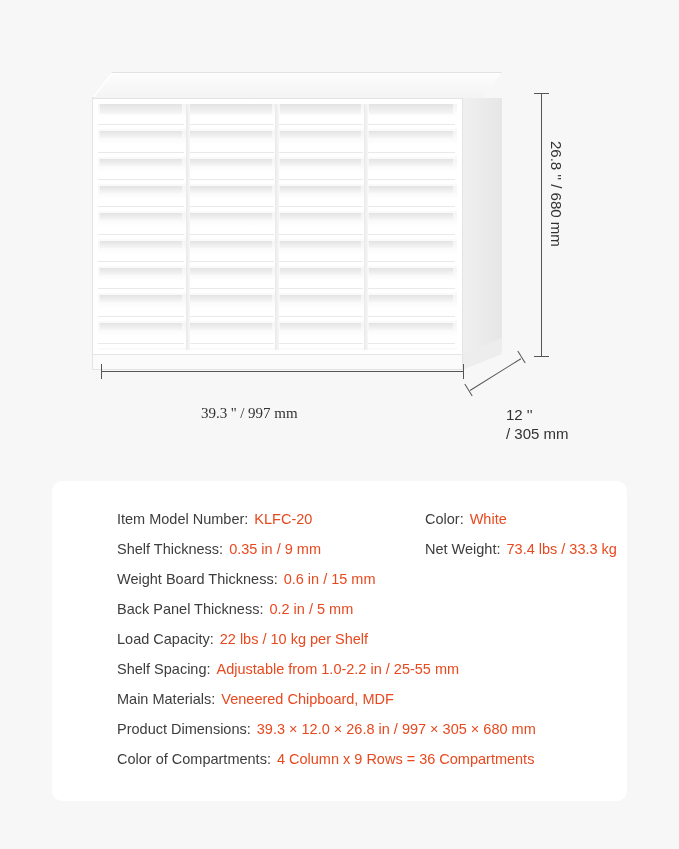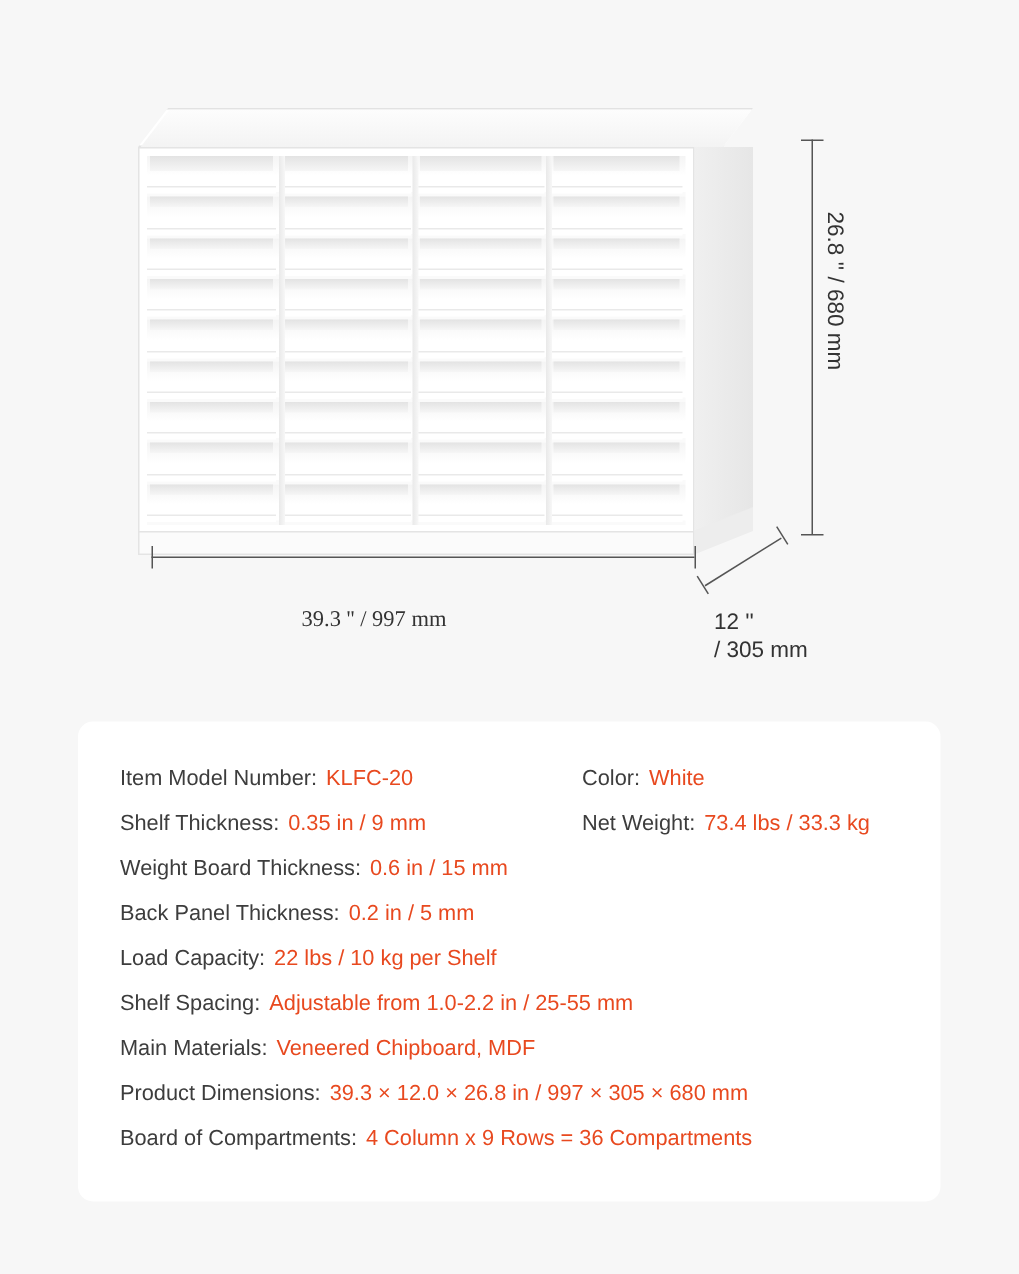--- a/index.html
+++ b/index.html
@@ -203,20 +203,21 @@
   }
   .spec-col-right {
     flex: 1 1 auto;
     display: flex;
     align-items: baseline;
   }
   .spec-key {
     color: #3d3d3d;
     margin-right: 6px;
     white-space: nowrap;
+    margin-left: 37px;
   }
   .spec-val {
     color: #e8491f;
     font-weight: normal;
     white-space: nowrap;
   }
 </style>
 </head>
 <body>
 
@@ -291,21 +292,21 @@
     <div class="dim-label vertical" style="left:548px; top:141px;">26.8 '' / 680 mm</div>
 
     <div class="dim-line dim-h" style="left:101px; top:371px; width:362px;"></div>
     <div class="tick" style="left:101px; top:364px; width:1px; height:15px;"></div>
     <div class="tick" style="left:463px; top:364px; width:1px; height:15px;"></div>
     <div class="dim-label" style="left:201px; top:405px;font-family:Liberation Serif, serif;">39.3 '' / 997 mm</div>
 
     <div class="dim-line" style="left:470px; top:390px; width:60px; height:1px; transform: rotate(-32deg); transform-origin: left center;"></div>
     <div class="tick" style="left:468px; top:383px; width:1px; height:14px; transform: rotate(-32deg);"></div>
     <div class="tick" style="left:521px; top:350px; width:1px; height:14px; transform: rotate(-32deg);"></div>
-    <div class="dim-label small" style="left:476px; top:405px;">
+    <div class="dim-label small" style="left:506px; top:405px;">
       <div>12 ''</div>
       <div>/ 305 mm</div>
     </div>
   </div>
 
   <div class="spec-card">
     <div class="spec-inner">
 
       <div class="spec-row">
         <div class="spec-col-left">
@@ -366,21 +367,21 @@
 
       <div class="spec-row">
         <div class="spec-col-left" style="flex:0 0 auto;">
           <span class="spec-key">Product Dimensions:</span>
           <span class="spec-val">39.3 × 12.0 × 26.8 in / 997 × 305 × 680 mm</span>
         </div>
       </div>
 
       <div class="spec-row">
         <div class="spec-col-left" style="flex:0 0 auto;">
-          <span class="spec-key">Board of Compartments:</span>
+          <span class="spec-key">Color of Compartments:</span>
           <span class="spec-val">4 Column x 9 Rows = 36 Compartments</span>
         </div>
       </div>
 
     </div>
   </div>
 
 </div>
 
 </body></html>

